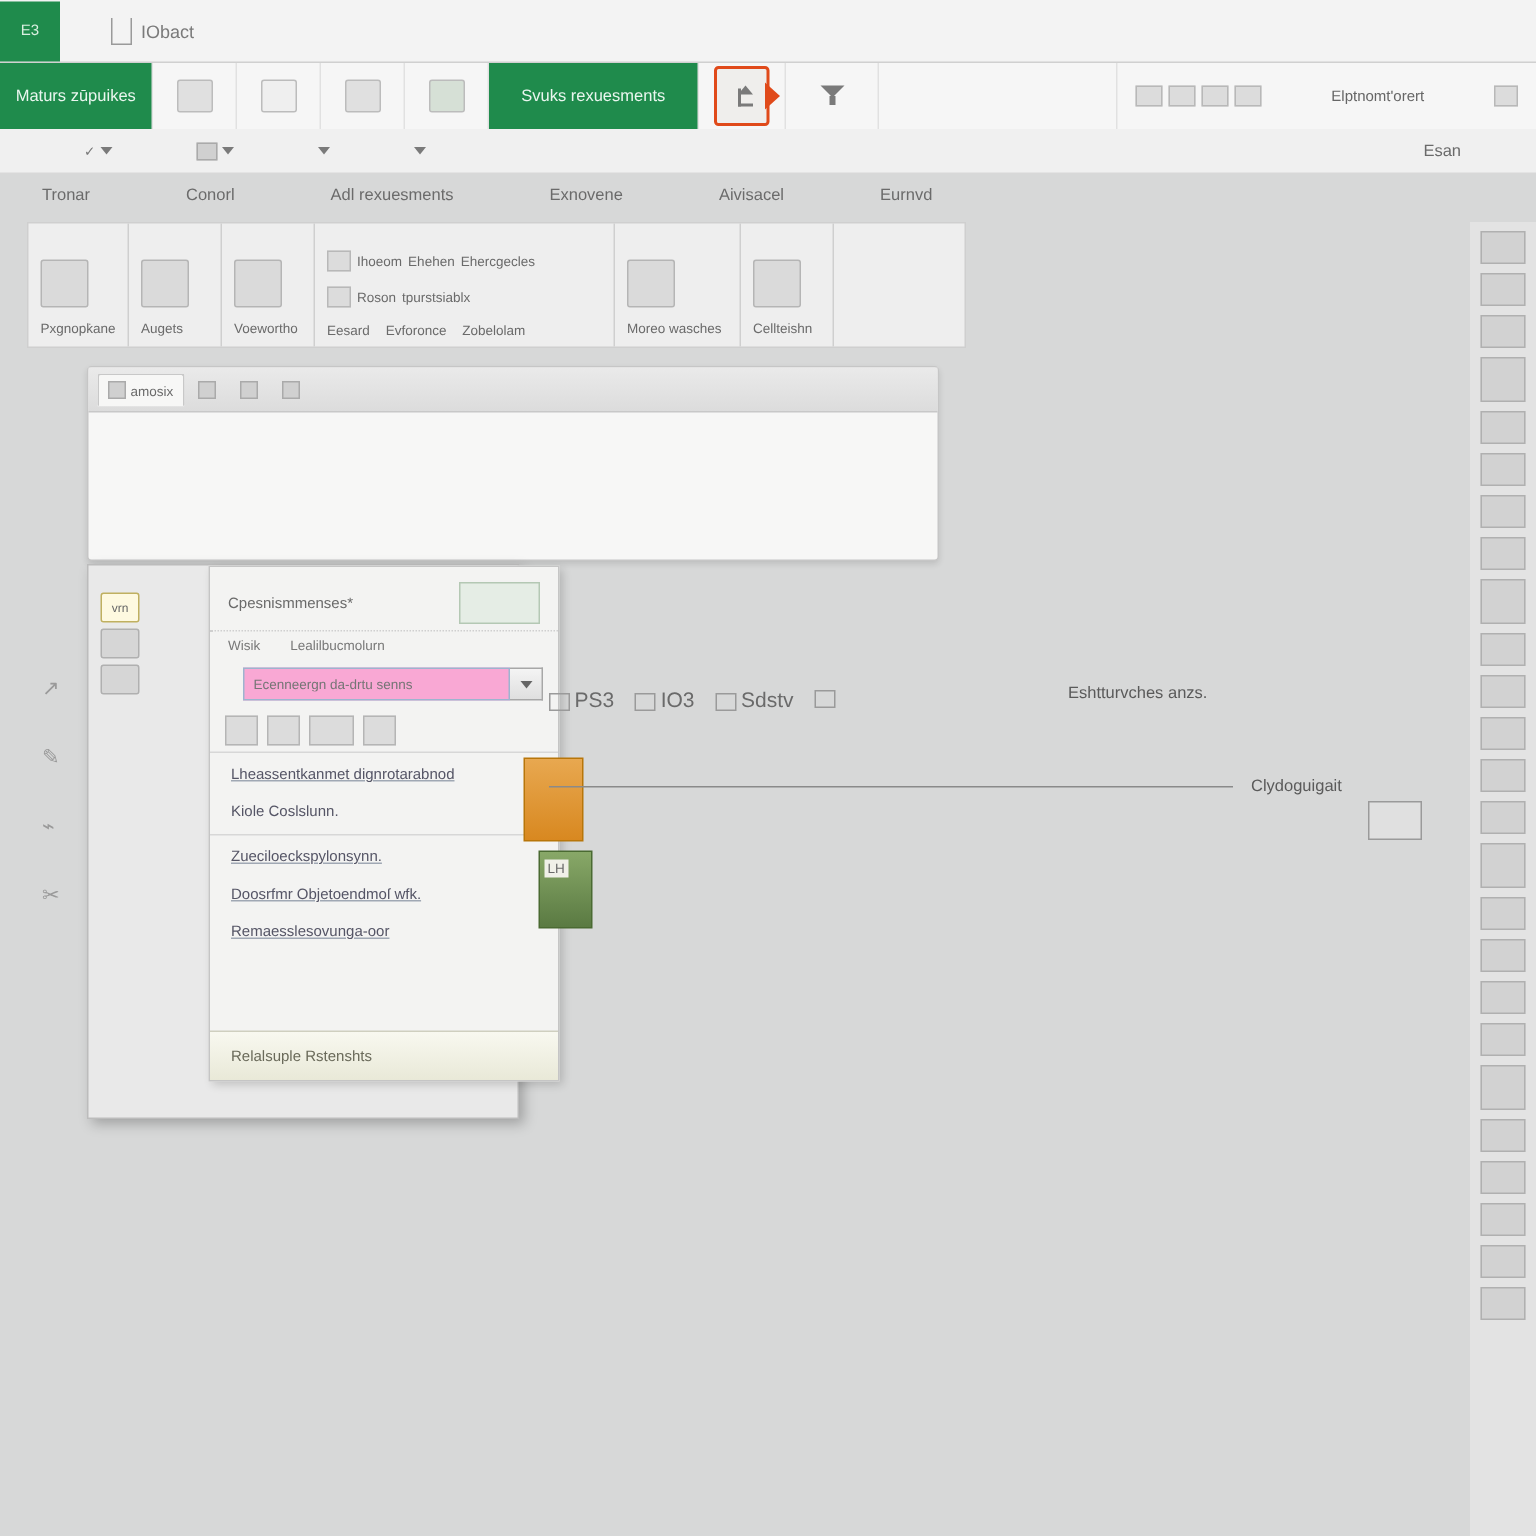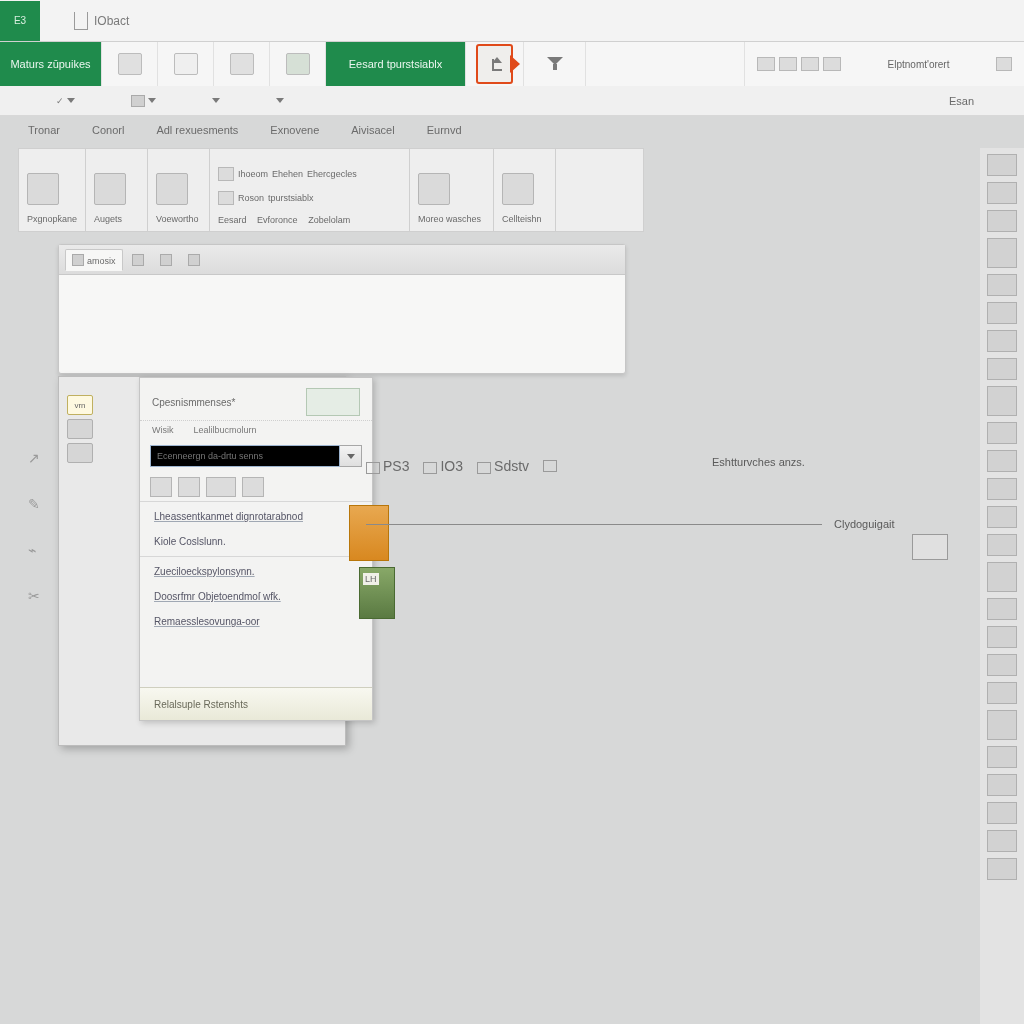--- a/index.html
+++ b/index.html
@@ -32,21 +32,21 @@
   .upper-right .row1 .minicons .m { width:18px; height:14px; background:#dcdcdc; border:1px solid #b8b8b8; }
 
   
   .drop-row { position:absolute; top:86px; left:0; right:0; height:30px; background:#f0f0f0; display:flex; align-items:center; gap:56px; padding-left:56px; border-bottom:1px solid #d8d8d8; }
   .drop-row .dri { display:flex; align-items:center; gap:3px; color:#7a7a7a; font-size:9px; }
   .drop-row .dri .chev { width:0; height:0; border-left:4px solid transparent; border-right:4px solid transparent; border-top:5px solid #7a7a7a; }
   .drop-row .dri .mi { width:14px; height:12px; background:#d0d0d0; border:1px solid #aaa; }
   .drop-row .right-label { position:absolute; right:50px; font-size:11px; color:#6a6a6a; }
 
   
-  .sec-tabs { position:absolute; top:118px; left:18px; height:24px; display:flex; gap:12px; align-items:center; }
+  .sec-tabs { position:absolute; top:118px; left:18px; height:24px; display:flex; gap:44px; align-items:center; }
   .sec-tabs .st { font-size:11px; color:#6b6b6b; padding:4px 10px; }
 
   
   .ribbon { position:absolute; top:148px; left:18px; right:380px; height:84px; border:1px solid #cfcfcf; background:#eeeeee; display:flex; }
   .rgrp { border-right:1px solid #cfcfcf; display:flex; flex-direction:column; align-items:flex-start; justify-content:flex-end; padding:4px 8px 6px; gap:10px; min-width:62px; }
   .rgrp.wide { min-width:130px; }
   .rgrp .ricon { width:32px; height:32px; background:#dadada; border:1px solid #b5b5b5; border-radius:2px; }
   .rgrp .rlbl { font-size:9px; color:#6a6a6a; text-align:center; line-height:1.1; }
   .rgrp.wide .wrow { display:flex; gap:4px; align-items:center; font-size:9px; color:#6a6a6a; width:100%; }
   .rgrp.wide .wrow .wi { width:16px; height:14px; background:#dcdcdc; border:1px solid #b8b8b8; }
@@ -69,21 +69,21 @@
   .popup { position:absolute; top:376px; left:58px; width:288px; height:370px; background:#e9e9e9; border:1px solid #bcbcbc; box-shadow:3px 3px 8px rgba(0,0,0,0.25); }
   .popup-inner { position:absolute; top:0; left:80px; right:-28px; bottom:24px; background:#f3f3f2; border:1px solid #c5c5c5; box-shadow:2px 2px 6px rgba(0,0,0,0.18); }
   .popup .left-tb { position:absolute; left:8px; top:18px; display:flex; flex-direction:column; gap:4px; }
   .popup .left-tb .lb { width:26px; height:20px; background:#d6d6d6; border:1px solid #b0b0b0; border-radius:2px; font-size:8px; color:#666; display:flex; align-items:center; justify-content:center; }
   .popup .left-tb .lb.hl { background:#fef9e0; border-color:#c0b060; }
   .popup-inner .hdr { padding:10px 12px 4px; display:flex; align-items:center; gap:8px; border-bottom:1px dotted #cfcfcf; }
   .popup-inner .hdr .txt { font-size:10px; color:#6a6a6a; }
   .popup-inner .hdr .thumb { width:54px; height:28px; background:#e5ede5; border:1px solid #b4c8b4; }
   .popup-inner .rowlbl { padding:4px 12px; display:flex; gap:20px; font-size:9px; color:#787878; }
   .popup-inner .search { margin:6px 10px; display:flex; }
-  .popup-inner .search input { flex:1; height:22px; border:1px solid #9db4cf; background:#000000; font-size:9px; padding:0 6px; color:#5a6b80; outline:none; }
+  .popup-inner .search input { flex:1; height:22px; border:1px solid #9db4cf; background:#f9a8d4; font-size:9px; padding:0 6px; color:#5a6b80; outline:none;margin-left:12px; }
   .popup-inner .search .go { width:22px; height:22px; border:1px solid #a7a7a7; border-left:none; background:linear-gradient(#f4f4f4,#dfdfdf); display:flex; align-items:center; justify-content:center; }
   .popup-inner .search .go::after { content:""; border-left:4px solid transparent; border-right:4px solid transparent; border-top:5px solid #666; }
   .popup-inner .iconrow { padding:4px 10px; display:flex; gap:6px; }
   .popup-inner .iconrow .ic { width:22px; height:20px; background:#dcdcdc; border:1px solid #b5b5b5; }
   .popup-inner .iconrow .big { width:30px; }
   .popup-inner .section { border-top:1px solid #d7d7d7; padding:2px 0; }
   .popup-inner .mitem { padding:7px 14px; font-size:10px; color:#556; text-decoration:underline; text-decoration-color:#a0a8b4; cursor:default; }
   .popup-inner .mitem.plain { text-decoration:none; }
   .popup-inner .bottom-item { position:absolute; bottom:0; left:0; right:0; height:18px; background:linear-gradient(#f8f8f0,#e9e9d8); border-top:1px solid #cfcfbf; display:flex; align-items:center; padding:16px 14px; font-size:10px; color:#6a6a5a; }
   .popup .orange-thumb { position:absolute; left:290px; top:128px; width:40px; height:56px; background:linear-gradient(#e8a850,#d88820); border:1px solid #b8760a; }
@@ -127,21 +127,21 @@
     </div>
   <div class="tab iconbox">
       <div class="ico" style="background:#efefef"></div>
     </div>
   <div class="tab iconbox">
       <div class="ico"></div>
     </div>
   <div class="tab iconbox">
       <div class="ico" style="background:#d6e0d6"></div>
     </div>
-  <div class="tab green" style="width:140px">Eesard tpurstsiablx</div>
+  <div class="tab green" style="width:140px">Svuks rexuesments</div>
   <div class="tab highlight-box">
     <div class="inner">
         <div class="sort-ico"></div>
       </div>
   </div>
   <div class="tab iconbox" style="width:62px">
       <div class="funnel"></div>
     </div>
 </div>
 <div class="upper-right">

